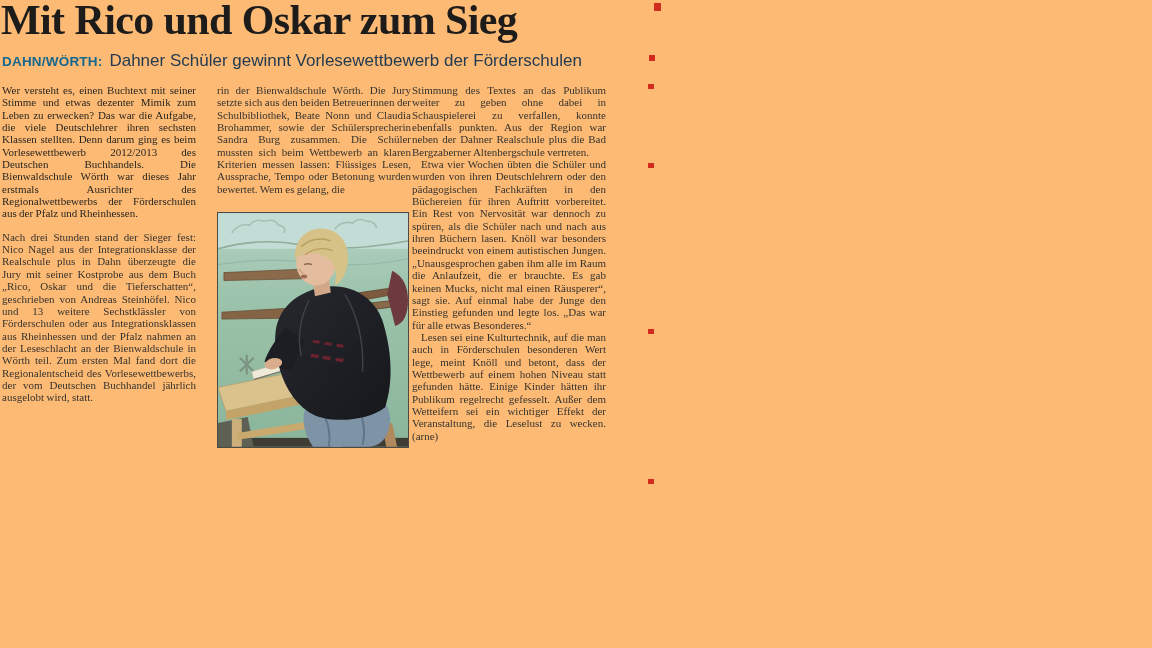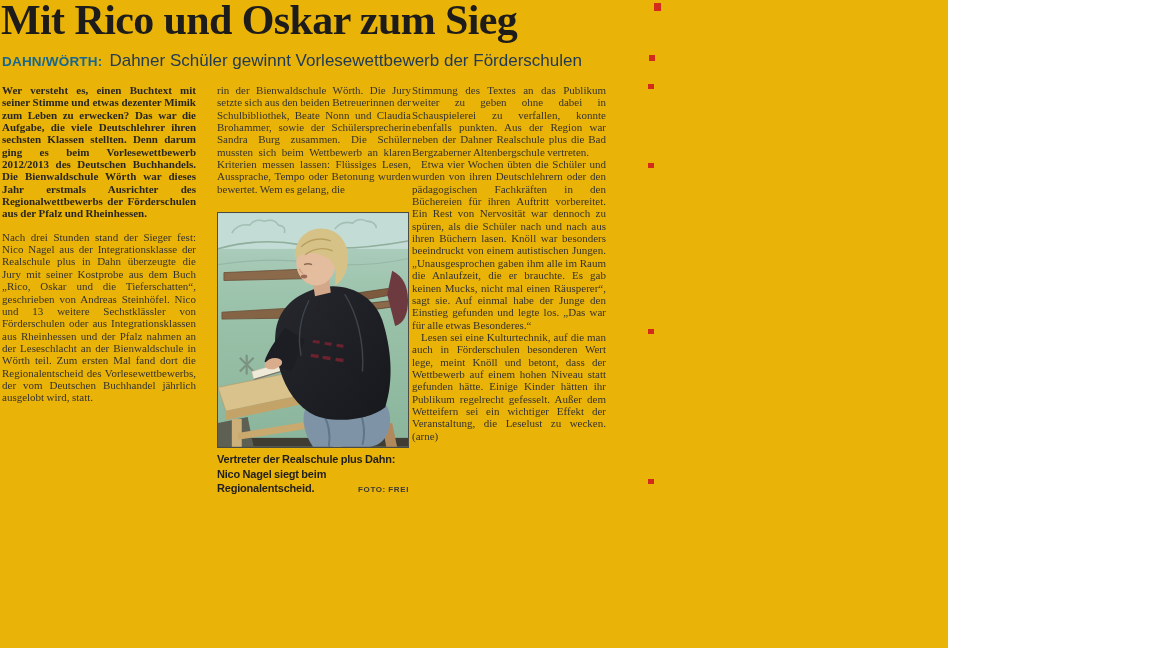--- a/index.html
+++ b/index.html
@@ -1,33 +1,33 @@
 <!DOCTYPE html>
 <html lang="de"><head>
 <meta charset="utf-8">
 <style>
   html,body{margin:0;padding:0;background:#ffffff;}
-  .page{position:relative;width:948px;height:648px;background:#eab308;overflow:hidden;
+  .page{position:relative;width:1152px;height:648px;background:#fdba74;overflow:hidden;
         font-family:"Liberation Serif",serif;}
 
   .headline{position:absolute;left:1px;top:-7px;margin:0;
             font:700 42px/54px "Liberation Serif",serif;color:#1d1c1a;letter-spacing:-0.6px;}
 
   .subline{position:absolute;left:2px;top:51px;white-space:nowrap;}
   .kicker{font:700 13.5px "Liberation Sans",sans-serif;color:#16688e;letter-spacing:0.2px;}
   .subhead{font:400 17px "Liberation Sans",sans-serif;color:#223b52;margin-left:7px;}
 
   .col{position:absolute;top:84px;width:194px;
        font:400 11px/12.35px "Liberation Serif",serif;color:#35332e;
        text-align:justify;hyphens:auto;-webkit-hyphens:auto;word-spacing:-0.3px;}
   .col p{margin:0;}
   .col-1{left:2px;}
   .col-2{left:217px;}
   .col-3{left:412px;}
-  .lead{font-weight:700;color:#282620;margin-bottom:11px !important;}
+  .lead{font-weight:400;color:#282620;margin-bottom:11px !important;}
   .ind{text-indent:9px;}
 
   .photo-wrap{margin-top:17px;width:192px;}
   .photo{display:block;width:190px;height:234px;border:1px solid #4c4a44;background:#9cc3ad;}
 
   .caption{position:relative;margin-top:4px;width:193px;
            font:700 11px/14.4px "Liberation Sans",sans-serif;color:#201f1d;
            letter-spacing:-0.2px;text-align:left;}
   .credit{position:absolute;right:1px;bottom:1px;
           font:700 8px "Liberation Sans",sans-serif;color:#3c3a36;letter-spacing:0.6px;}
@@ -131,24 +131,20 @@
         </g>
 
         <path d="M96,70 L112,66 L114,80 L98,84 Z" fill="#d3a88a"></path>
         <ellipse cx="99" cy="50" rx="20" ry="23" fill="#e3bd9e"></ellipse>
         <path d="M78,46 C76,26 92,12 110,16 C126,20 133,34 131,50 C130,62 124,70 118,73 C121,58 117,48 110,45 C98,38 86,39 78,46 Z" fill="#d6c287"></path>
         <path d="M84,34 C92,26 104,24 114,28 M88,42 C96,36 106,34 116,38" fill="none" stroke="#b89f5e" stroke-width="1.4"></path>
         <path d="M87,52 q4,-2 8,0" fill="none" stroke="#8a6a52" stroke-width="1.4"></path>
         <ellipse cx="87" cy="64" rx="3.2" ry="2" fill="#9c6a57"></ellipse>
         <path d="M82,56 q2,4 4,5" fill="none" stroke="#c79a7c" stroke-width="1.2"></path>
       </svg>
-      <figcaption class="caption">
-        <span>Vertreter der Realschule plus Dahn: Nico Nagel siegt beim Regionalentscheid.</span>
-        <span class="credit">FOTO: FREI</span>
-      </figcaption>
     </figure>
   </div>
 
   <div class="col col-3">
     <p>Stimmung des Textes an das Publikum weiter zu geben ohne dabei in Schauspielerei zu verfallen, konnte ebenfalls punkten. Aus der Region war neben der Dahner Realschule plus die Bad Bergzaberner Altenbergschule vertreten.</p>
     <p class="ind">Etwa vier Wochen übten die Schüler und wurden von ihren Deutschlehrern oder den pädagogischen Fachkräften in den Büchereien für ihren Auftritt vorbereitet. Ein Rest von Nervosität war dennoch zu spüren, als die Schüler nach und nach aus ihren Büchern lasen. Knöll war besonders beeindruckt von einem autistischen Jungen. „Unausgesprochen gaben ihm alle im Raum die Anlaufzeit, die er brauchte. Es gab keinen Mucks, nicht mal einen Räusperer“, sagt sie. Auf einmal habe der Junge den Einstieg gefunden und legte los. „Das war für alle etwas Besonderes.“</p>
     <p class="ind">Lesen sei eine Kulturtechnik, auf die man auch in Förderschulen besonderen Wert lege, meint Knöll und betont, dass der Wettbewerb auf einem hohen Niveau statt gefunden hätte. Einige Kinder hätten ihr Publikum regelrecht gefesselt. Außer dem Wetteifern sei ein wichtiger Effekt der Veranstaltung, die Leselust zu wecken. (arne)</p>
   </div>
 
   <div class="red-mark m1"></div>

